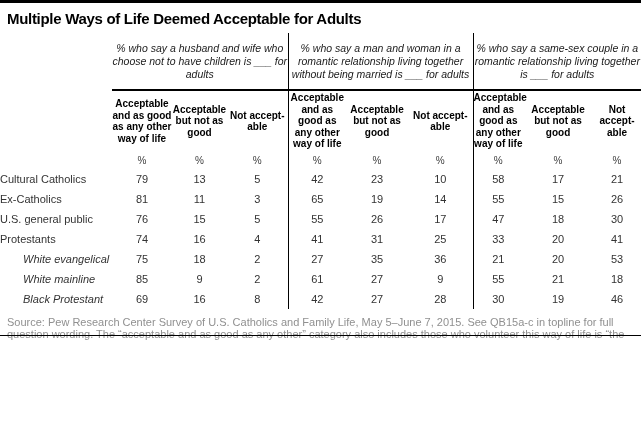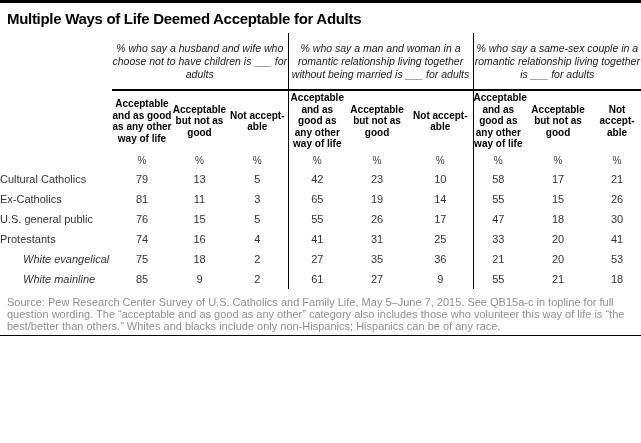--- a/index.html
+++ b/index.html
@@ -171,19 +171,31 @@
           <td class="val">85</td>
           <td class="val">9</td>
           <td class="val">2</td>
           <td class="val vline">61</td>
           <td class="val">27</td>
           <td class="val">9</td>
           <td class="val vline">55</td>
           <td class="val">21</td>
           <td class="val">18</td>
         </tr>
+        <tr class="data-row indent">
+          <td class="rowlabel">Black Protestant</td>
+          <td class="val">69</td>
+          <td class="val">16</td>
+          <td class="val">8</td>
+          <td class="val vline">42</td>
+          <td class="val">27</td>
+          <td class="val">28</td>
+          <td class="val vline">30</td>
+          <td class="val">19</td>
+          <td class="val">46</td>
+        </tr>
       </tbody>
   </table>
 
   <p class="source">Source: Pew Research Center Survey of U.S. Catholics and Family Life, May 5–June 7, 2015. See QB15a-c in topline for full question wording. The “acceptable and as good as any other” category also includes those who volunteer this way of life is “the best/better than others.” Whites and blacks include only non-Hispanics; Hispanics can be of any race.</p>
   <p class="brand">PEW RESEARCH CENTER</p>
   <div class="bottom-bar"></div>
 </div>
 
 </body></html>

